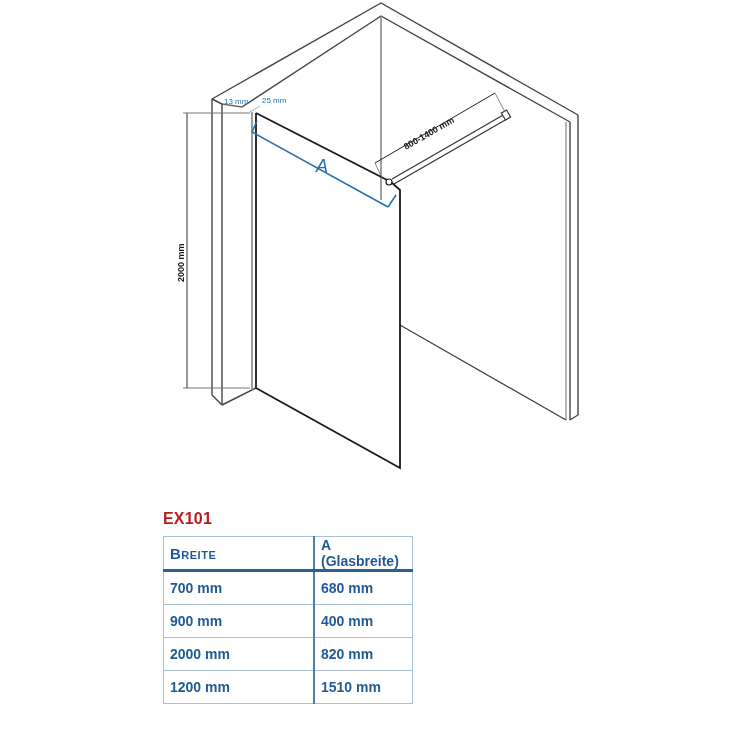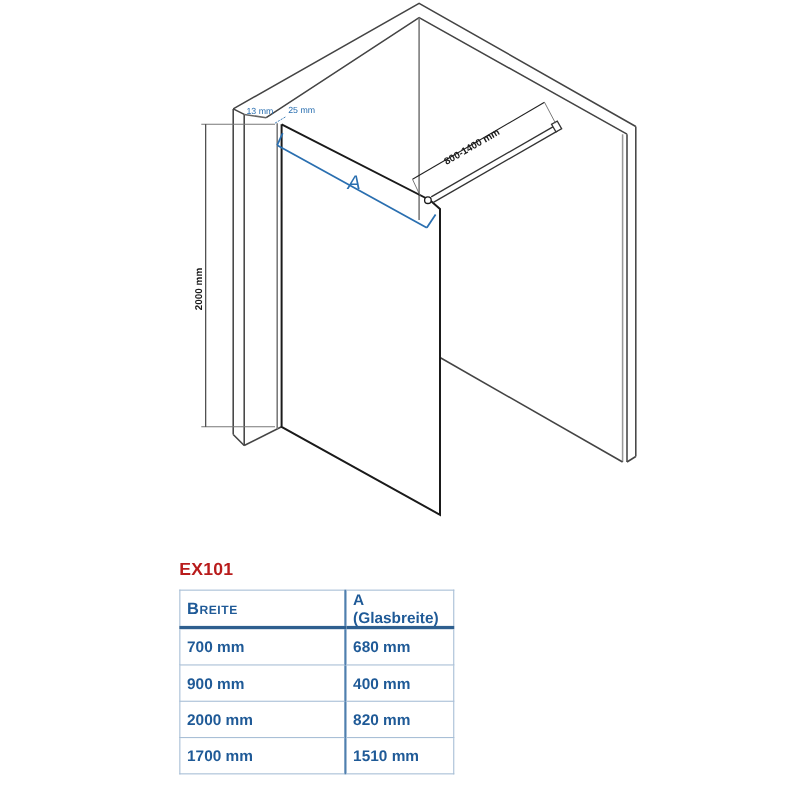--- a/index.html
+++ b/index.html
@@ -101,17 +101,17 @@
     </tr>
     <tr>
       <td>900 mm</td>
       <td>400 mm</td>
     </tr>
     <tr>
       <td>2000 mm</td>
       <td>820 mm</td>
     </tr>
     <tr>
-      <td>1700 mm</td>
+      <td>1200 mm</td>
       <td>1510 mm</td>
     </tr>
   </tbody>
 </table>
 
 </body></html>

